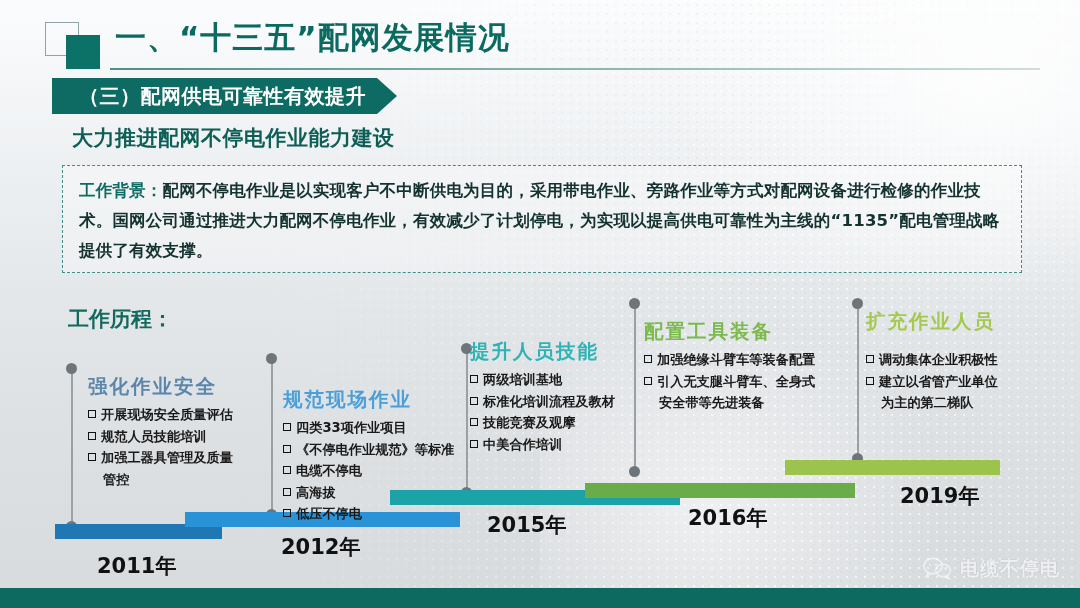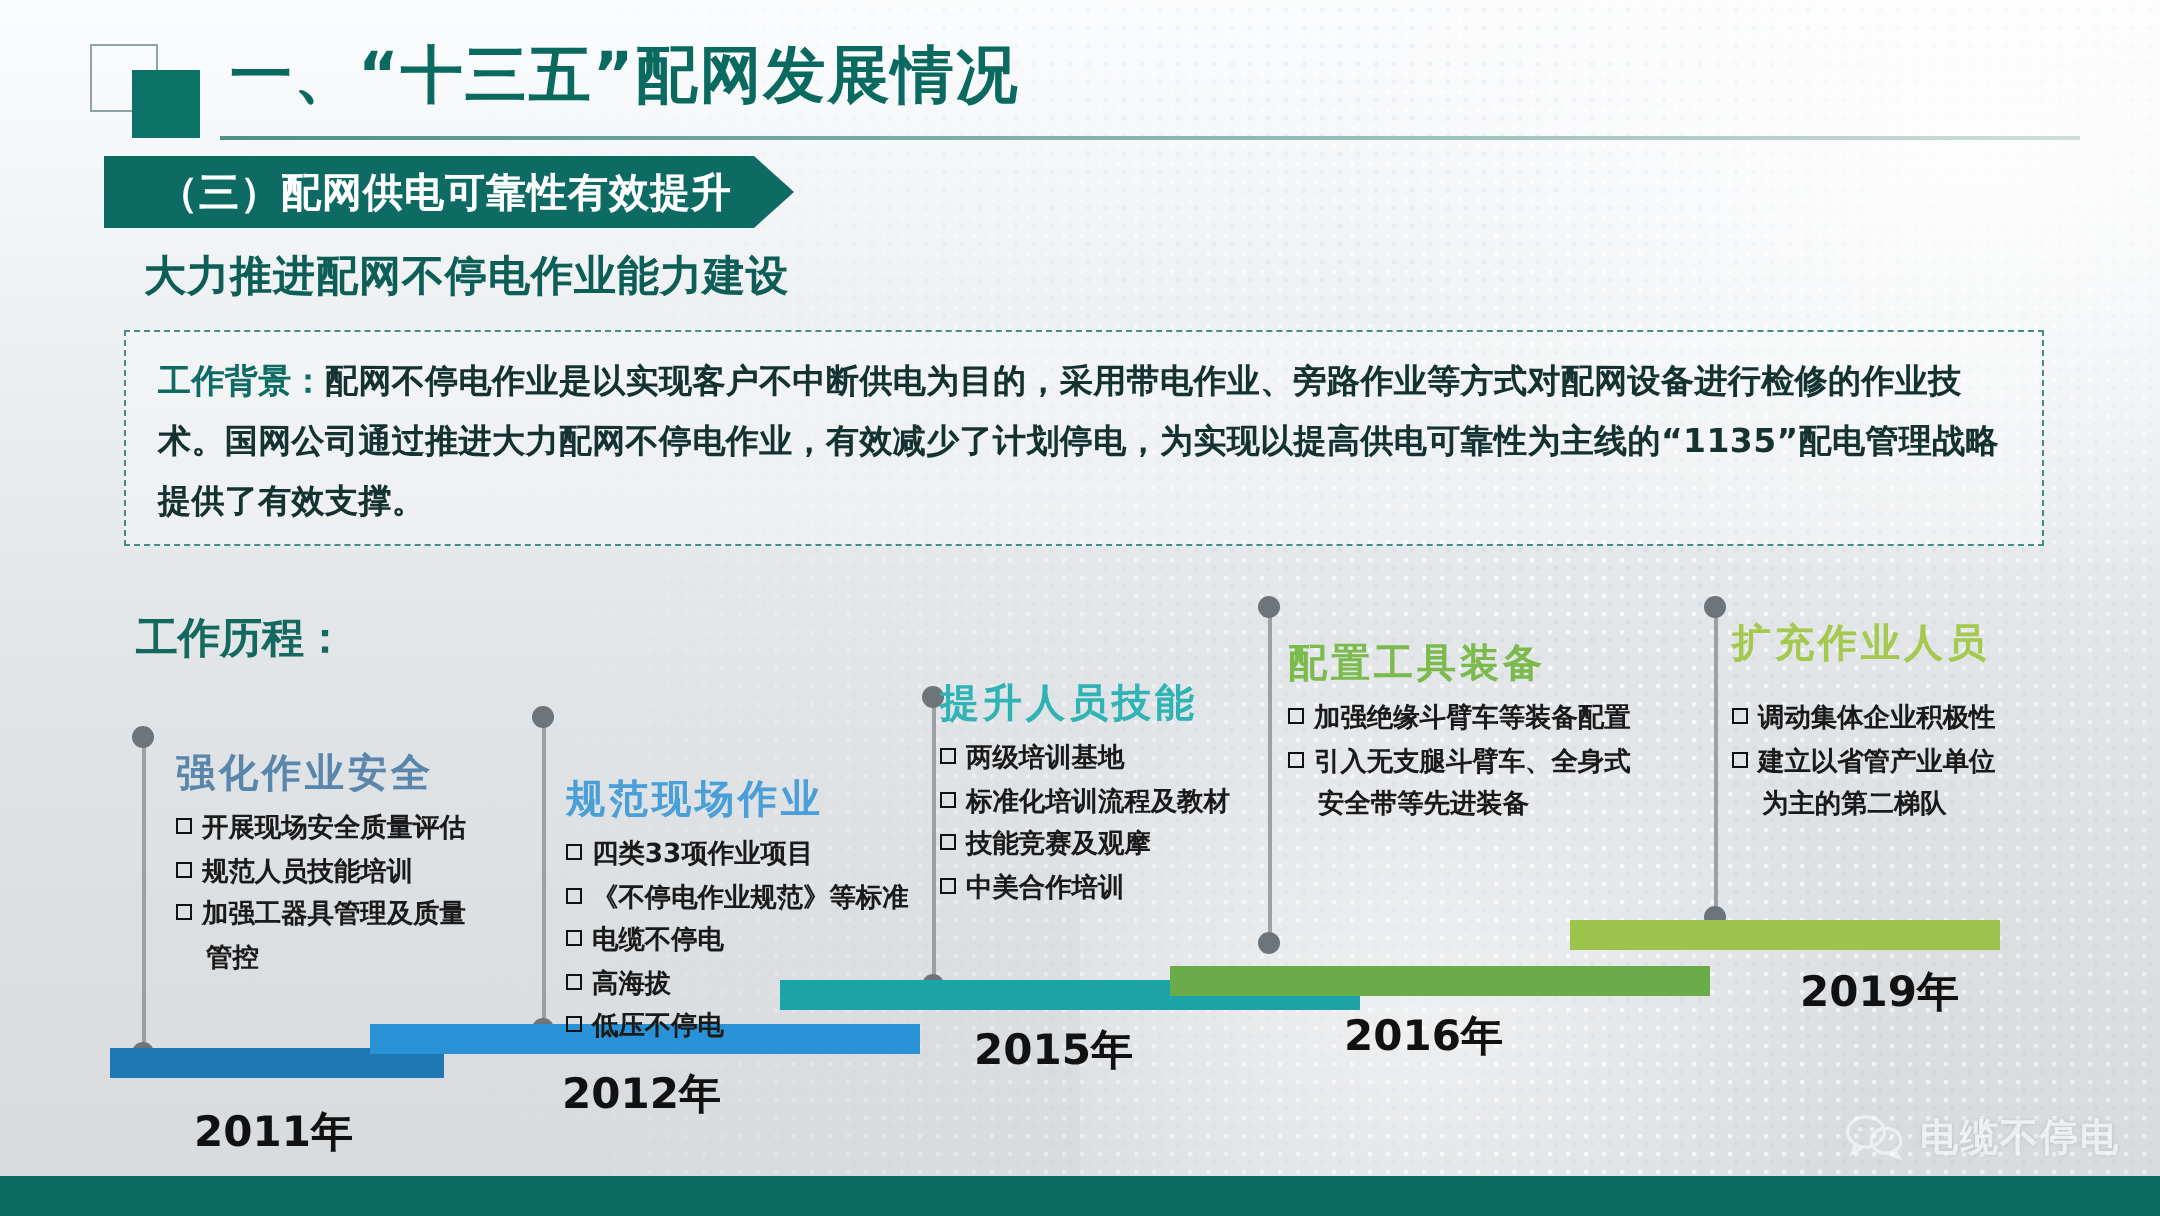--- a/index.html
+++ b/index.html
@@ -273,21 +273,21 @@
     <div class="dot" style="left:629px; top:466px;"></div>
     <div class="bar" style="left:585px; top:483px; width:270px; background:#6aab4a;"></div>
     <div class="col" style="left:644px; top:318px; width:230px;">
       <div class="col-title" style="color:#7cba4e;">配置工具装备</div>
       <ul class="col-list">
         <li><span class="bx"></span><span>加强绝缘斗臂车等装备配置</span></li>
         <li><span class="bx"></span><span>引入无支腿斗臂车、全身式</span></li>
         <li class="cont"><span>安全带等先进装备</span></li>
       </ul>
     </div>
-    <div class="year" style="left:672px; top:504px;">2016年</div>
+    <div class="year" style="left:688px; top:504px;">2016年</div>
 
     <div class="stem" style="left:857px; top:303px; height:155px;"></div>
     <div class="dot" style="left:852px; top:298px;"></div>
     <div class="dot" style="left:852px; top:453px;"></div>
     <div class="bar" style="left:785px; top:460px; width:215px; background:#9cc44d;"></div>
     <div class="col" style="left:866px; top:308px; width:200px;">
       <div class="col-title" style="color:#a5c84e;">扩充作业人员</div>
       <ul class="col-list" style="margin-top:14px;">
         <li><span class="bx"></span><span>调动集体企业积极性</span></li>
         <li><span class="bx"></span><span>建立以省管产业单位</span></li>

